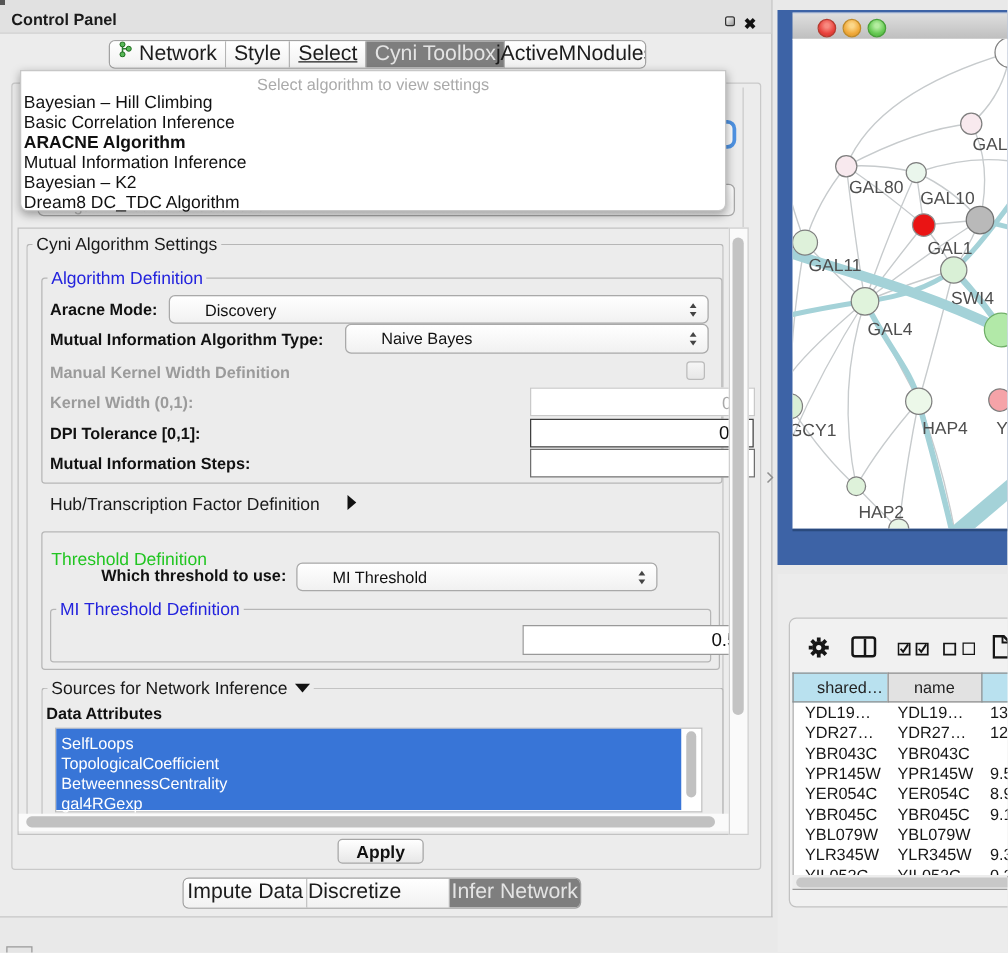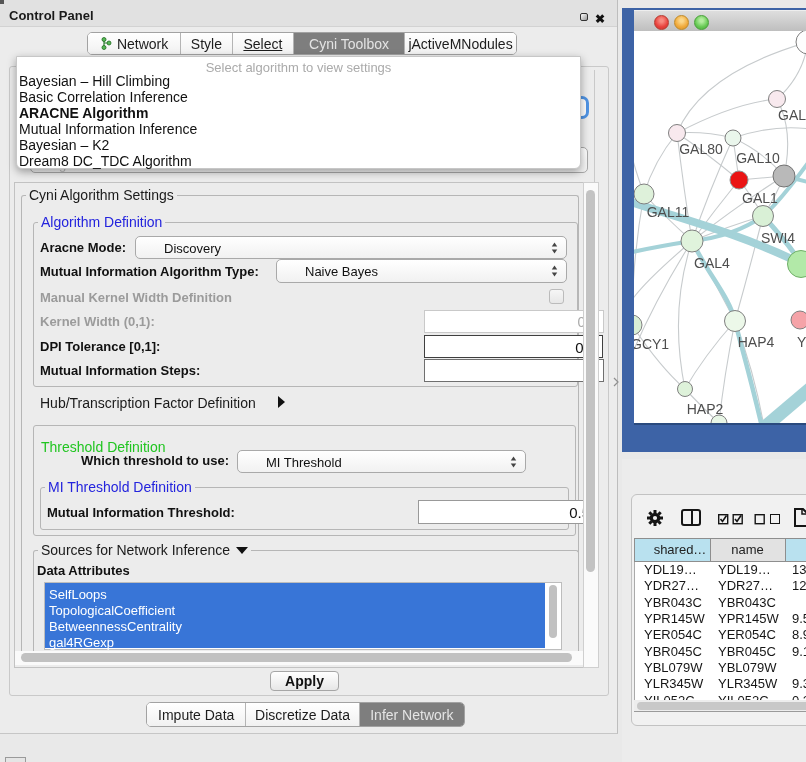--- a/index.html
+++ b/index.html
@@ -13,21 +13,21 @@
   .gbt{position:absolute;font-size:14px;color:#1a1a1a;background:#ececec;padding:0 3px;white-space:nowrap;}
   .combo{position:absolute;border:1px solid #a9a9a9;border-radius:5px;
          background:linear-gradient(#ffffff,#f1f1f1);
          font-size:13px;color:#111;}
   .combo .tx{position:absolute;left:28px;top:50%;transform:translateY(-50%);white-space:nowrap;}
   .spin{position:absolute;right:8px;top:50%;transform:translateY(-50%);width:7px;height:12px;}
   .fld{position:absolute;background:#fff;font-size:15px;color:#111;text-align:right;padding-left:36px;}
   .fld span{position:absolute;right:6px;top:50%;transform:translateY(-50%);}
   .tabbar{position:absolute;display:flex;border:1px solid #a2a2a2;border-radius:5px;
           background:#fbfbfb;overflow:hidden;}
-  .tab{font-size:14px;color:#1c1c1c;display:flex;align-items:center;justify-content:center;
+  .tab{font-size:17px;color:#1c1c1c;display:flex;align-items:flex-start;justify-content:center;
        border-right:1px solid #b4b4b4;background:linear-gradient(#ffffff,#f1f1f1);}
   .tab:last-child{border-right:none;}
   .tab.sel{background:#7e7e7e;color:#e4e4e4;}
 </style>
 </head>
 <body>
 <div class="abs" style="left:0;top:0;width:617px;height:5px;background:#f3f3f3;"></div>
 
 <div class="abs" id="cpwin" style="left:0;top:5;width:617px;height:733px;background:#ececec;border-right:1px solid #bdbdbd;border-bottom:1px solid #c6c6c6;">
 
@@ -117,21 +117,20 @@
       <span class="tx">MI Threshold</span>
     <svg class="spin" viewBox="0 0 9 14">
         <path d="M4.5 0 L8 5 L1 5 Z" fill="#444"></path>
         <path d="M4.5 14 L8 9 L1 9 Z" fill="#444"></path>
       </svg>
   </div>
 
   <div class="gb" style="left:40px;top:487px;width:527px;height:41px;"></div>
   <div class="gbt" style="left:45px;top:479px;color:#2323dd;">MI Threshold Definition</div>
 
-  <div class="lbl" style="left:47px;top:505px;">Mutual Information Threshold:</div>
   <div class="fld" style="left:418px;top:500px;width:141px;height:22px;border:1px solid #999;">
       <span>0.5</span>
     </div>
 
   <div class="abs" style="left:33px;top:550px;width:544px;height:111px;border:1px solid #b6b6b6;border-bottom:none;border-radius:3px 3px 0 0;"></div>
   <div class="gbt" style="left:38px;top:542px;">Sources for Network Inference <svg width="12" height="9" viewBox="0 0 12 9" style="margin-left:2px;">
         <path d="M0 1 L12 1 L6 8 Z" fill="#111"></path>
       </svg></div>
 
   <div class="lbl" style="left:37px;top:563px;">Data Attributes</div>

